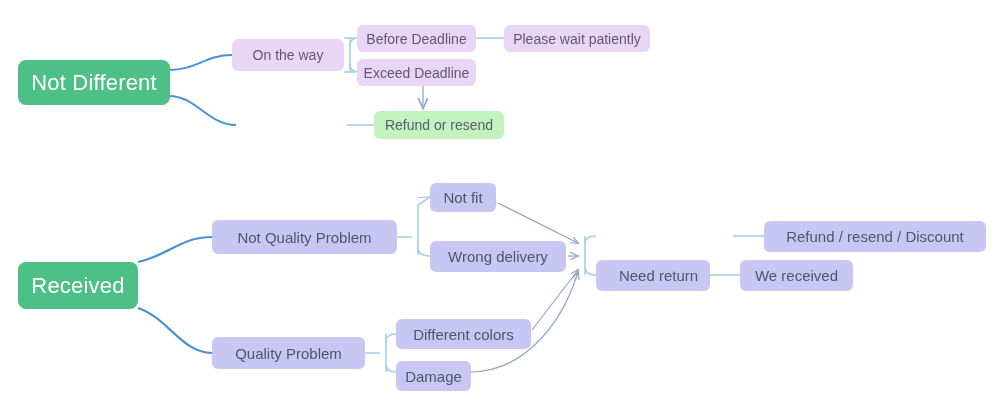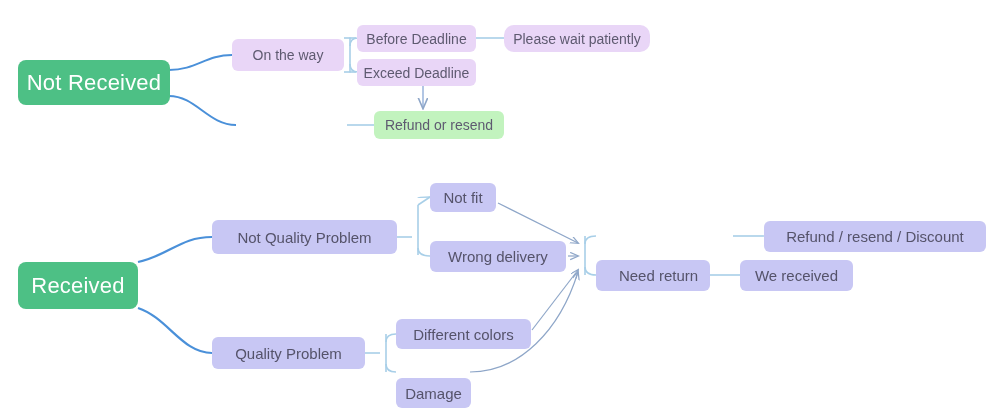--- a/index.html
+++ b/index.html
@@ -117,36 +117,36 @@
     <path d="M585,236 L585,275" fill="none" stroke="#A8CFE8" stroke-width="1.6"></path>
     <path d="M585,244 Q585,236 596,236" fill="none" stroke="#A8CFE8" stroke-width="1.6"></path>
     <path d="M585,267 Q585,275 596,275" fill="none" stroke="#A8CFE8" stroke-width="1.6"></path>
 
     <path d="M733,236 L764,236" fill="none" stroke="#A8CFE8" stroke-width="1.6"></path>
 
     <path d="M710,275 L740,275" fill="none" stroke="#A8CFE8" stroke-width="1.6"></path>
   </svg>
 
   <div class="node root" style="left:18px; top:60px; width:152px; height:45px;">
-    <span>Not Received</span>
+    <span>Not Different</span>
   </div>
 
   <div class="node purple" style="left:232px; top:39px; width:112px; height:32px;">
     <span>On the way</span>
   </div>
 
   <div class="node purple" style="left:357px; top:25px; width:119px; height:27px;">
     <span>Before Deadline</span>
   </div>
 
   <div class="node purple" style="left:357px; top:59px; width:119px; height:27px;">
     <span>Exceed Deadline</span>
   </div>
 
-  <div class="node purple" style="left:504px; top:25px; width:146px; height:27px;border-radius:10px;">
+  <div class="node purple" style="left:504px; top:25px; width:146px; height:27px;">
     <span>Please wait patiently</span>
   </div>
 
 
   <div class="node green" style="left:374px; top:111px; width:130px; height:28px;">
     <span>Refund or resend</span>
   </div>
 
   <div class="node root" style="left:18px; top:262px; width:120px; height:47px; font-size:22px;">
     <span>Received</span>
@@ -165,21 +165,21 @@
   </div>
 
   <div class="node peri" style="left:212px; top:337px; width:153px; height:32px;">
     <span>Quality Problem</span>
   </div>
 
   <div class="node peri" style="left:396px; top:319px; width:135px; height:30px;">
     <span>Different colors</span>
   </div>
 
-  <div class="node peri" style="left:396px; top:378px; width:75px; height:30px;">
+  <div class="node peri" style="left:396px; top:361px; width:75px; height:30px;">
     <span>Damage</span>
   </div>
 
 
   <div class="node peri" style="left:596px; top:260px; width:114px; height:31px;padding-left:11px;">
     <span>Need return</span>
   </div>
 
   <div class="node peri" style="left:764px; top:221px; width:222px; height:31px;">
     <span>Refund / resend / Discount</span>

